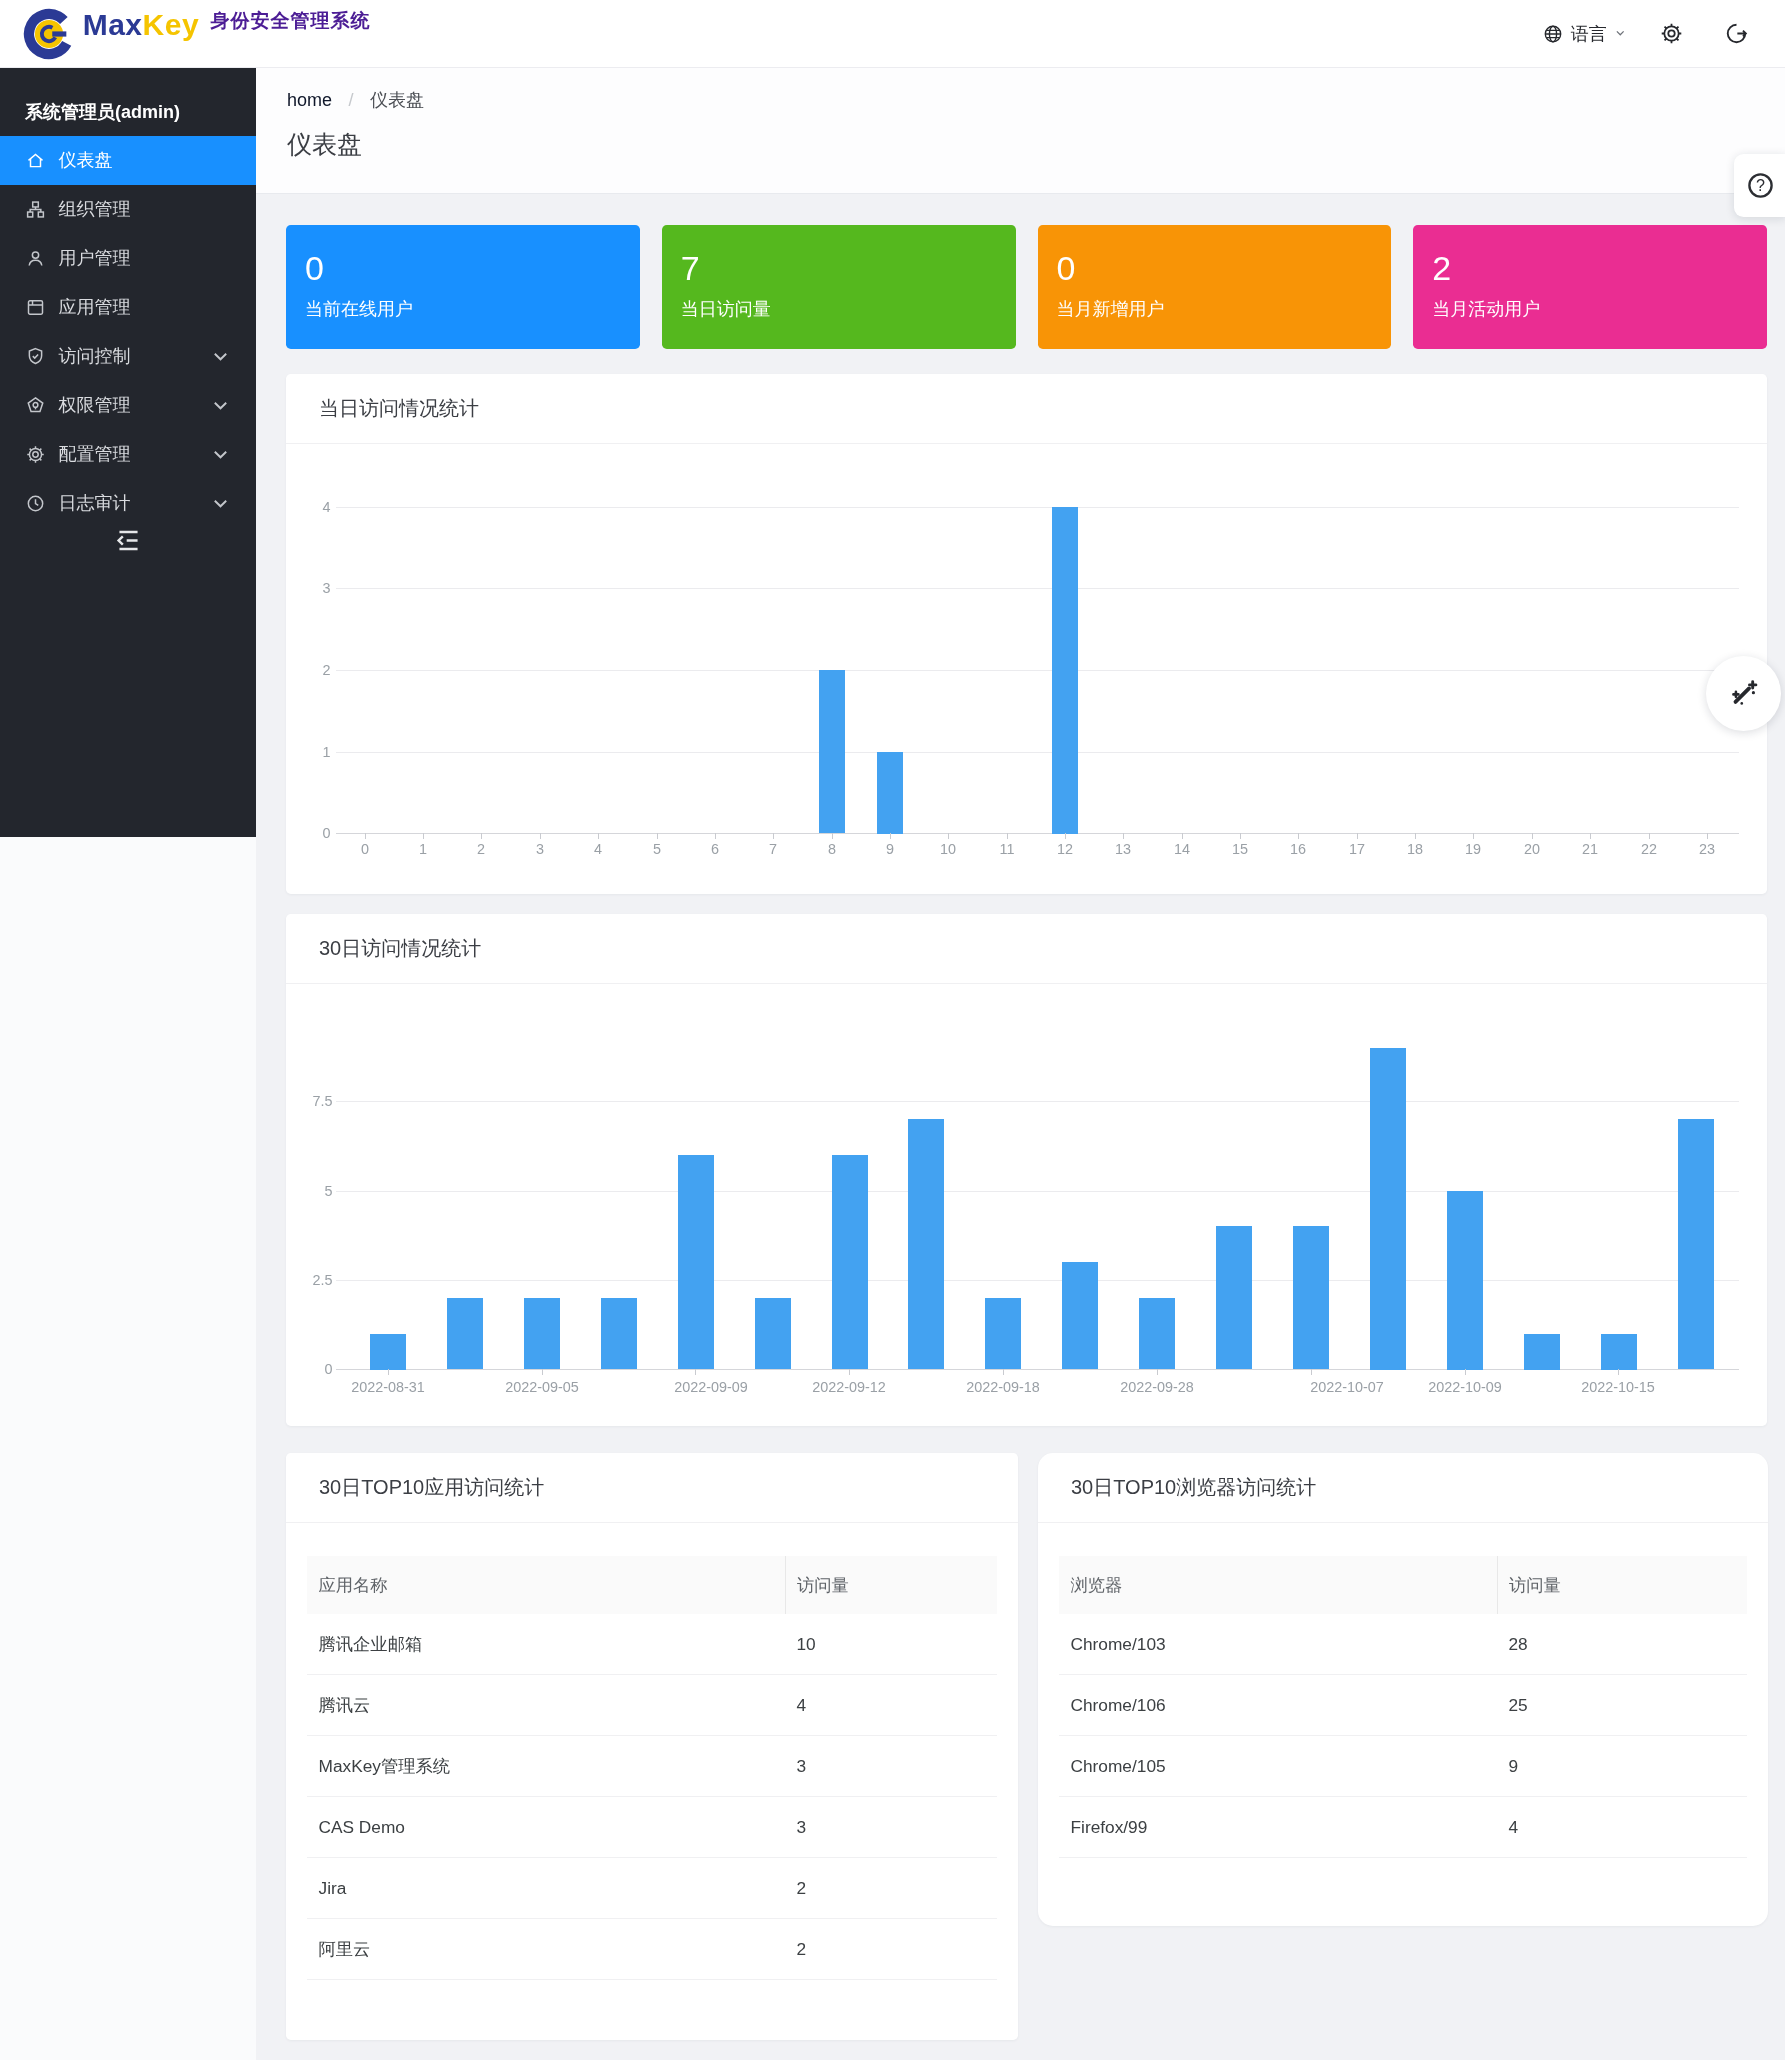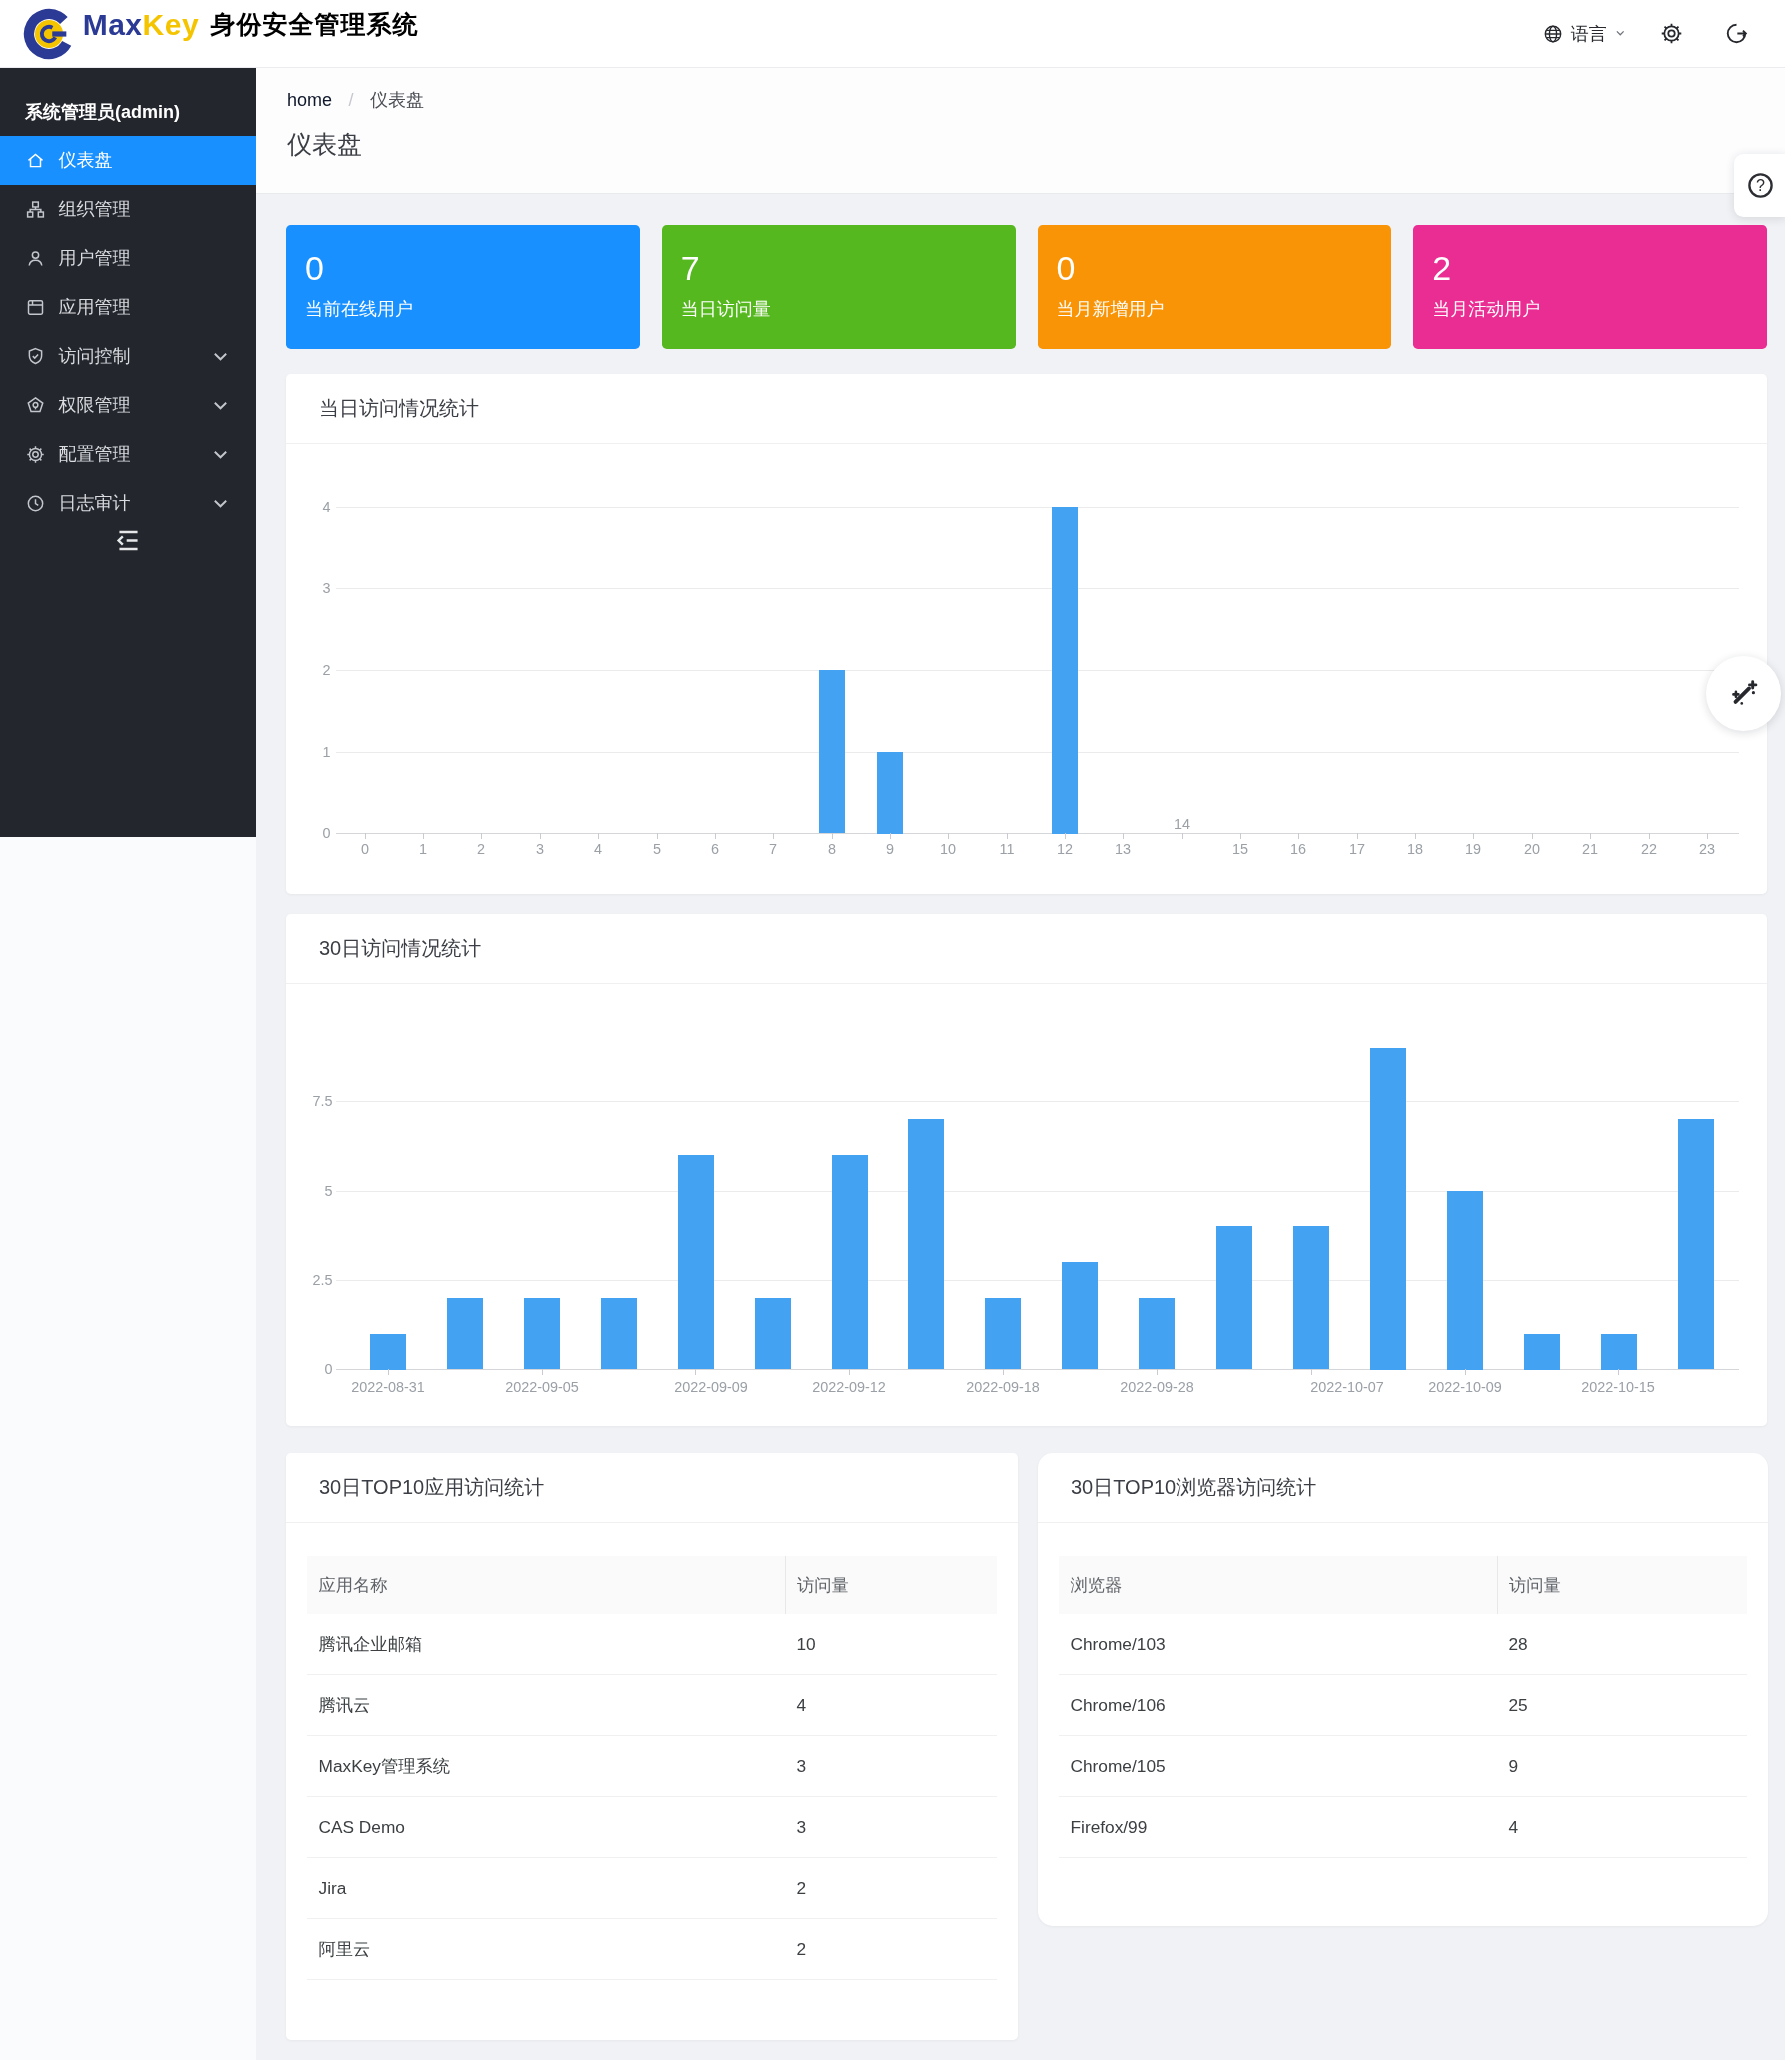--- a/index.html
+++ b/index.html
@@ -6,21 +6,21 @@
   body{font-family:"Liberation Sans","DejaVu Sans",sans-serif;background:#f1f2f5;}
   .page{position:relative;width:1786px;height:2061px;overflow:hidden;background:#f1f2f5;}
 
   
   .topbar{position:absolute;left:0;top:0;width:1786px;height:67px;background:#ffffff;border-bottom:1px solid #ececf0;z-index:5;}
   .brand{position:absolute;left:23px;top:7.7px;display:flex;}
   .logo-mark{width:52px;height:52px;}
   .brand-text{margin-left:7.7px;font-size:30px;font-weight:bold;letter-spacing:0.5px;}
   .brand-max{color:#2b3a95;}
   .brand-key{color:#f5c400;}
-  .app-title{margin-left:11.5px;font-size:25px;font-weight:bold;color:#000000;letter-spacing:1px;}
+  .app-title{margin-left:11.5px;font-size:19px;font-weight:bold;color:#4c1d95;letter-spacing:1px;}
   .top-right{position:absolute;right:0;top:0;height:67px;display:flex;align-items:center;color:#2c2e33;}
   .lang-btn{display:flex;align-items:center;gap:6.7px;cursor:pointer;margin-right:33px;font-size:18px;color:#26282d;}
   .tool-btn{width:25px;height:25px;margin-right:40px;color:#26282d;cursor:pointer;}
   .icn{display:inline-flex;align-items:center;justify-content:center;}
   .icn svg{width:100%;height:100%;}
 
   
   .sidebar{position:absolute;left:0;top:67px;width:256px;height:770px;background:#23262d;z-index:4;}
   .side-lower{position:absolute;left:0;top:837px;width:256px;height:1224px;background:#fafbfc;}
   .side-user{padding:33px 0 11.5px 25px;color:#ffffff;font-size:18px;font-weight:bold;}
@@ -298,21 +298,21 @@
         <div class="tick" style="left: 604px; top: 459px;"></div>
         <div class="xlab" style="left: 662px; top: 467px;">10</div>
         <div class="tick" style="left: 662px; top: 459px;"></div>
         <div class="xlab" style="left: 721px; top: 467px;">11</div>
         <div class="tick" style="left: 721px; top: 459px;"></div>
         <div class="bar" style="left: 766px; width: 26px; top: 133px; height: 327px; background: rgb(67, 162, 241);"></div>
         <div class="xlab" style="left: 779px; top: 467px;">12</div>
         <div class="tick" style="left: 779px; top: 459px;"></div>
         <div class="xlab" style="left: 837px; top: 467px;">13</div>
         <div class="tick" style="left: 837px; top: 459px;"></div>
-        <div class="xlab" style="left: 896px; top: 442px;">14</div>
+        <div class="xlab" style="left: 896px; top: 467px;">14</div>
         <div class="tick" style="left: 896px; top: 459px;"></div>
         <div class="xlab" style="left: 954px; top: 467px;">15</div>
         <div class="tick" style="left: 954px; top: 459px;"></div>
         <div class="xlab" style="left: 1012px; top: 467px;">16</div>
         <div class="tick" style="left: 1012px; top: 459px;"></div>
         <div class="xlab" style="left: 1071px; top: 467px;">17</div>
         <div class="tick" style="left: 1071px; top: 459px;"></div>
         <div class="xlab" style="left: 1129px; top: 467px;">18</div>
         <div class="tick" style="left: 1129px; top: 459px;"></div>
         <div class="xlab" style="left: 1187px; top: 467px;">19</div>

